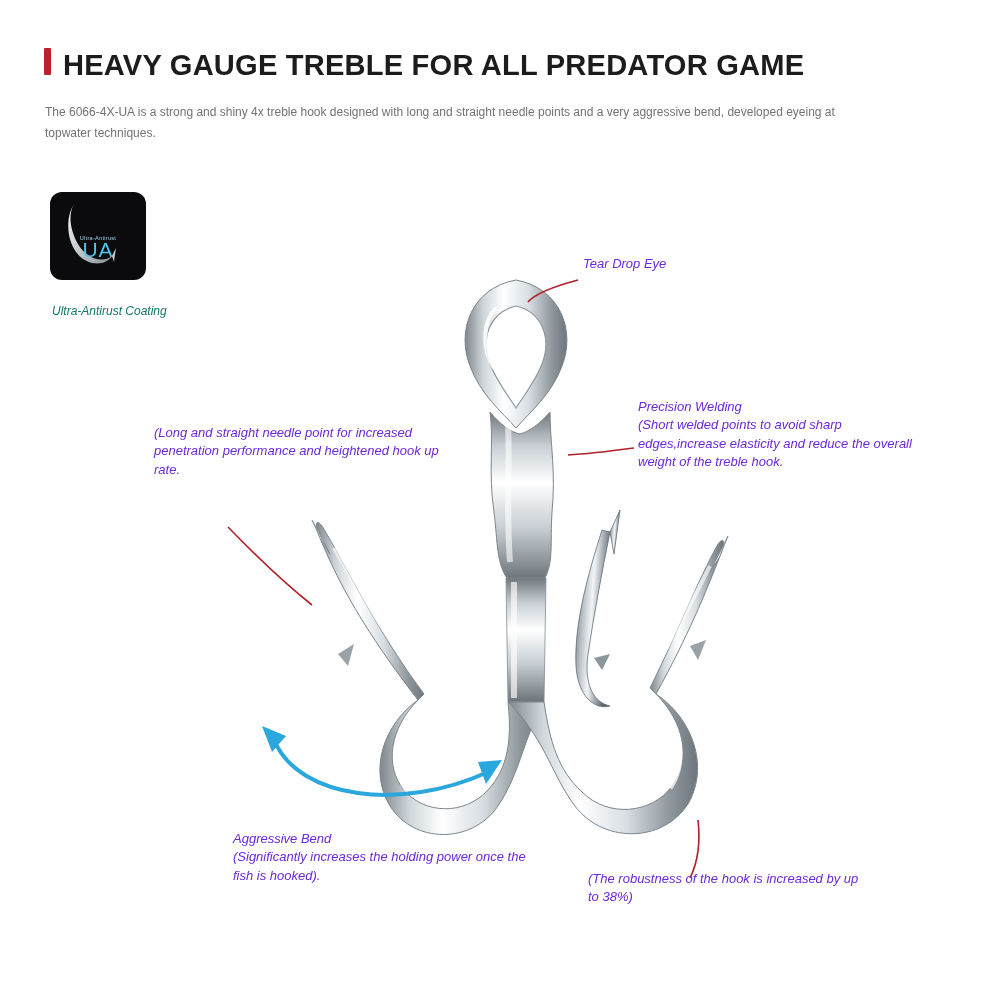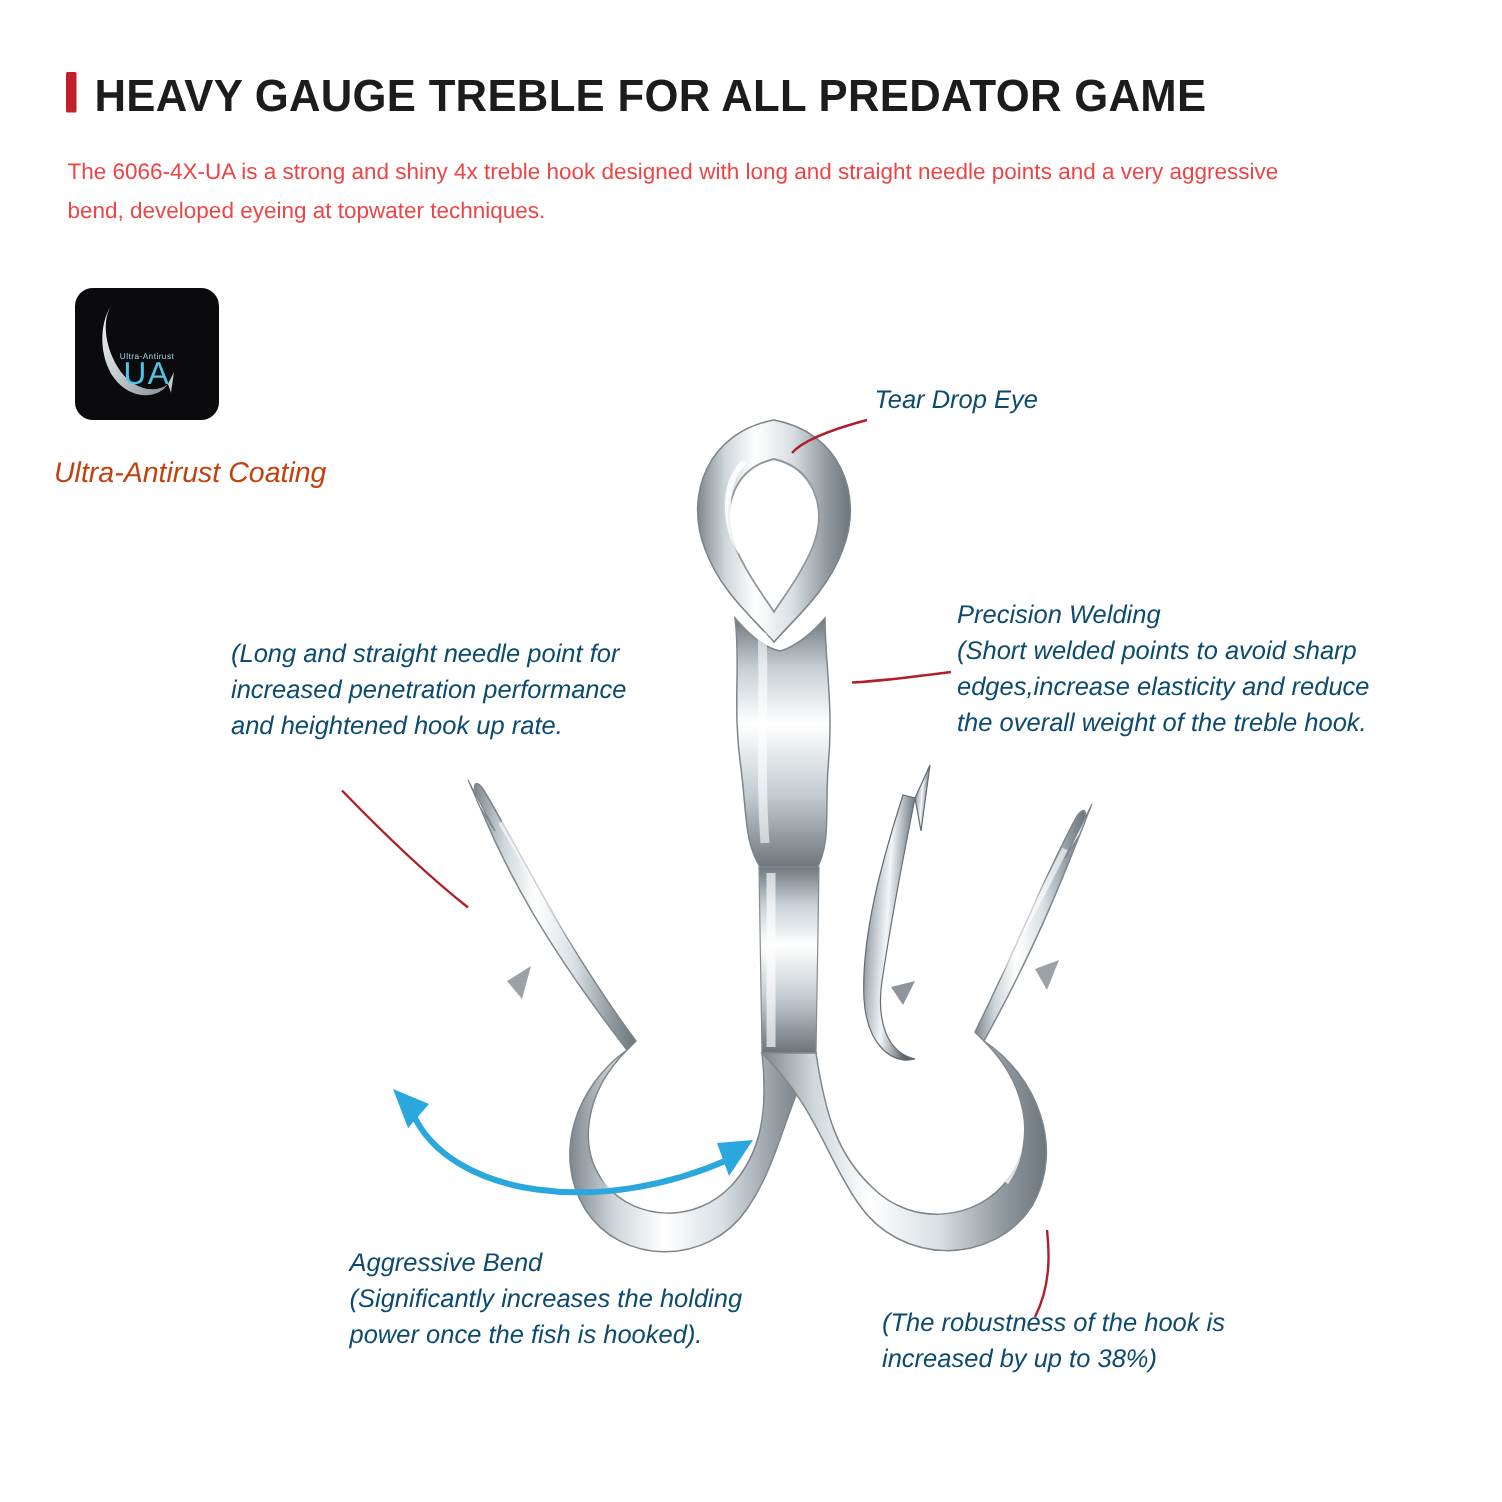--- a/index.html
+++ b/index.html
@@ -34,23 +34,23 @@
     color: #1c1c1c;
     white-space: nowrap;
     font-family: "Liberation Sans Narrow", "Liberation Sans", sans-serif;
     transform: scaleX(0.97);
     transform-origin: left center;
   }
   .subtitle {
     position: absolute;
     left: 45px; top: 102px;
     width: 830px;
-    font-size: 15px;
+    font-size: 12px;
     line-height: 1.72;
-    color: #ef4444;
+    color: #737373;
     font-style: normal;
   }
 
   
   .ua-badge {
     position: absolute;
     left: 50px; top: 192px;
     width: 96px; height: 88px;
     background: #0b0b0d;
     border-radius: 12px;
@@ -75,37 +75,37 @@
     letter-spacing: 0.3px;
     white-space: nowrap;
   }
   .ua-badge .ua-hook {
     position: absolute;
     left: 14px; top: 8px;
     width: 54px; height: 74px;
   }
   .ua-caption {
     position: absolute;
-    left: 36px; top: 303px;
+    left: 52px; top: 303px;
     width: 300px;
-    font-size: 19px;
+    font-size: 12px;
     font-style: italic;
     line-height: 1.42;
-    color: #c2410c;
+    color: #0f766e;
   }
 
   
   .hook-art {
     position: absolute;
     left: 258px; top: 262px;
     width: 520px; height: 580px;
   }
 
   
-  .callout { position: absolute; font-size: 17px; line-height: 1.42; color: #0c4a6e; }
+  .callout { position: absolute; font-size: 13px; line-height: 1.42; color: #6d28d9; }
   .callout .lbl { font-style: italic; }
   .callout .body { font-style: italic; }
 
   #callout-tear-drop-eye { left: 583px; top: 255px; width: 220px; }
   #callout-precision-welding { left: 638px; top: 398px; width: 290px; }
   #callout-needle-point { left: 154px; top: 424px; width: 290px; }
   #callout-aggressive-bend { left: 233px; top: 830px; width: 310px; }
   #callout-forged-shank { left: 588px; top: 870px; width: 280px; }
 
   .leader { position: absolute; left: 0; top: 0; width: 1001px; height: 1001px; pointer-events: none; }

